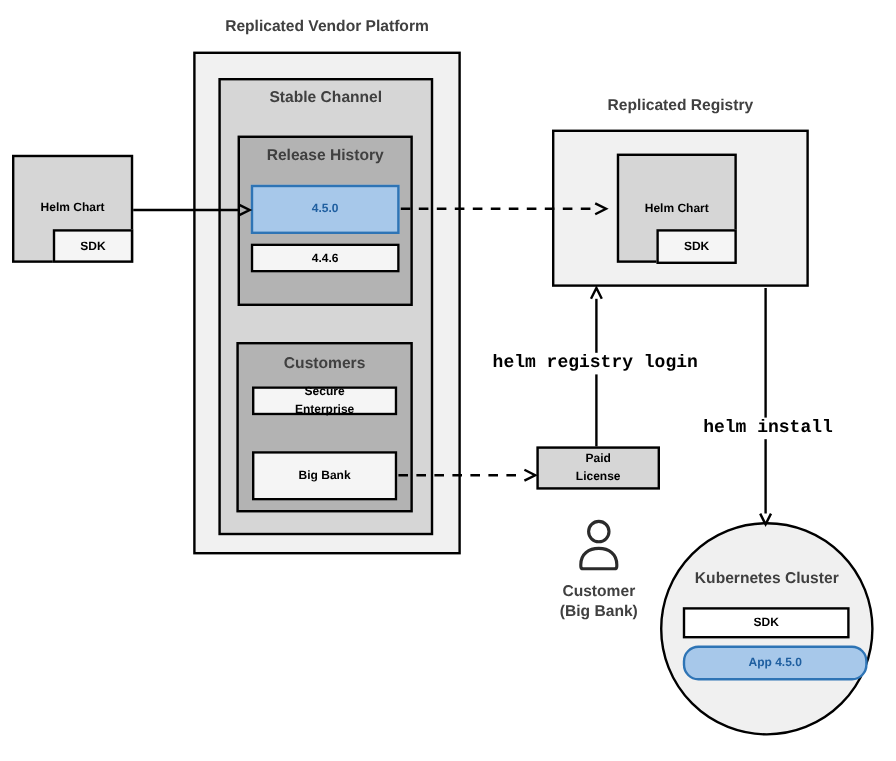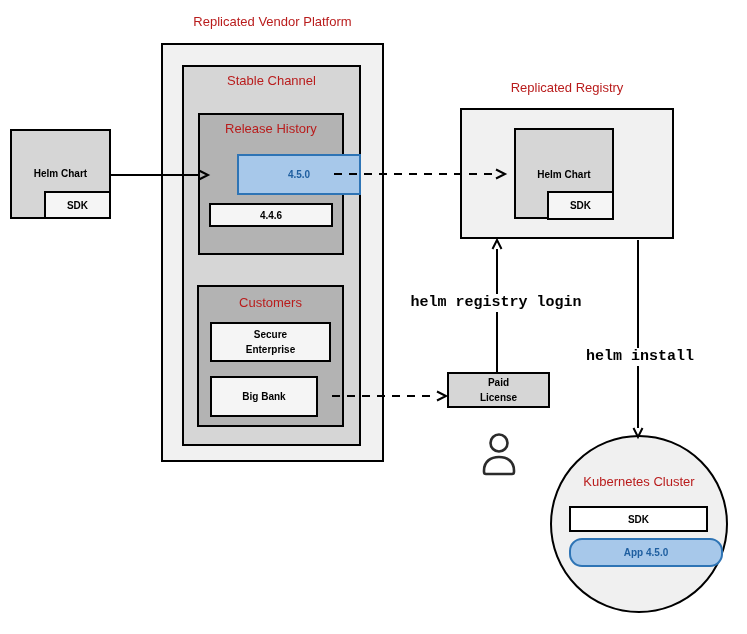--- a/index.html
+++ b/index.html
@@ -17,21 +17,21 @@
   .bg-dark{background:var(--gray-dark);}
   .bg-item{background:var(--box-light);}
   .bg-white{background:#ffffff;}
   .accent{
     background:var(--accent-fill);
     border-color:var(--accent-border);
     color:var(--accent-text);
   }
   .title{
     position:absolute;box-sizing:border-box;text-align:center;
-    font-weight:normal;font-size:13px;color:#b91c1c;line-height:16px;
+    font-weight:bold;font-size:13px;color:#404040;line-height:16px;
   }
   .circle{border-radius:50%;}
   .cmd{
     position:absolute;transform:translateX(-50%);
     font-family:"Liberation Mono","DejaVu Sans Mono",monospace;
     font-weight:bold;font-size:15px;color:#000;background:#ffffff;
     padding:1px 5px;white-space:nowrap;line-height:16px;
   }
   .wrap-narrow{display:inline-block;width:84px;}
   .wrap-xnarrow{display:inline-block;width:58px;}
@@ -51,53 +51,57 @@
   </div>
 
   <div class="title" style="left:161px;top:14px;width:223px;">Replicated Vendor Platform</div>
   <div class="box bg-light" style="left:161px;top:43px;width:223px;height:419px;"></div>
 
   <div class="box bg-mid" style="left:182px;top:65px;width:179px;height:381px;"></div>
   <div class="title" style="left:182px;top:73px;width:179px;">Stable Channel</div>
 
   <div class="box bg-dark" style="left:198px;top:113px;width:146px;height:142px;"></div>
   <div class="title" style="left:198px;top:121px;width:146px;">Release History</div>
-  <div class="box accent" style="left:209px;top:154px;width:124px;height:41px;margin-left:28px;">
+  <div class="box accent" style="left:209px;top:154px;width:124px;height:41px;">
     <span>4.5.0</span>
   </div>
   <div class="box bg-item" style="left:209px;top:203px;width:124px;height:24px;">
     <span>4.4.6</span>
   </div>
 
   <div class="box bg-dark" style="left:197px;top:285px;width:147px;height:142px;"></div>
   <div class="title" style="left:197px;top:295px;width:147px;">Customers</div>
-  <div class="box bg-item" style="left:210px;top:322px;width:121px;height:40px;">
+  <div class="box bg-item" style="left:210px;top:322px;width:121px;height:24px;">
     <span class="wrap-narrow">Secure Enterprise</span>
   </div>
-  <div class="box bg-item" style="left:210px;top:376px;width:108px;height:41px;">
+  <div class="box bg-item" style="left:210px;top:376px;width:121px;height:41px;">
     <span>Big Bank</span>
   </div>
 
   <div class="title" style="left:460px;top:80px;width:214px;">Replicated Registry</div>
   <div class="box bg-light" style="left:460px;top:108px;width:214px;height:131px;"></div>
   <div class="box bg-mid" style="left:514px;top:128px;width:100px;height:91px;">
     <span style="position:relative;top:1px;">Helm Chart</span>
   </div>
   <div class="box bg-item" style="left:547px;top:191px;width:67px;height:29px;">
     <span>SDK</span>
   </div>
 
   <div class="box bg-mid" style="left:447px;top:372px;width:103px;height:36px;">
     <span class="wrap-xnarrow">Paid License</span>
   </div>
 
   <svg class="person" style="left:477px;top:429px;" width="44" height="48" viewBox="0 0 44 48">
     <circle cx="22" cy="14" r="8.5" fill="none" stroke="#2b2b2b" stroke-width="2.6"></circle>
     <path d="M9 45 C7.6 45 7 44.3 7 42.8 L7 41.5 C7 32.5 13.7 28 22 28 C30.3 28 37 32.5 37 41.5 L37 42.8 C37 44.3 36.4 45 35 45 Z" fill="none" stroke="#2b2b2b" stroke-width="2.6" stroke-linejoin="round"></path>
   </svg>
+  <div class="title" style="left:447px;top:485px;width:104px;line-height:16px;">
+    <div>Customer</div>
+    <div>(Big Bank)</div>
+  </div>
 
   <div class="box circle" style="left:550px;top:435px;width:178px;height:178px;background:#f0f0f0;"></div>
   <div class="title" style="left:555px;top:474px;width:168px;">Kubernetes Cluster</div>
   <div class="box bg-white" style="left:569px;top:506px;width:139px;height:26px;">
     <span>SDK</span>
   </div>
   <div class="box accent" style="left:569px;top:538px;width:154px;height:29px;border-radius:13px;">
     <span>App 4.5.0</span>
   </div>
 

